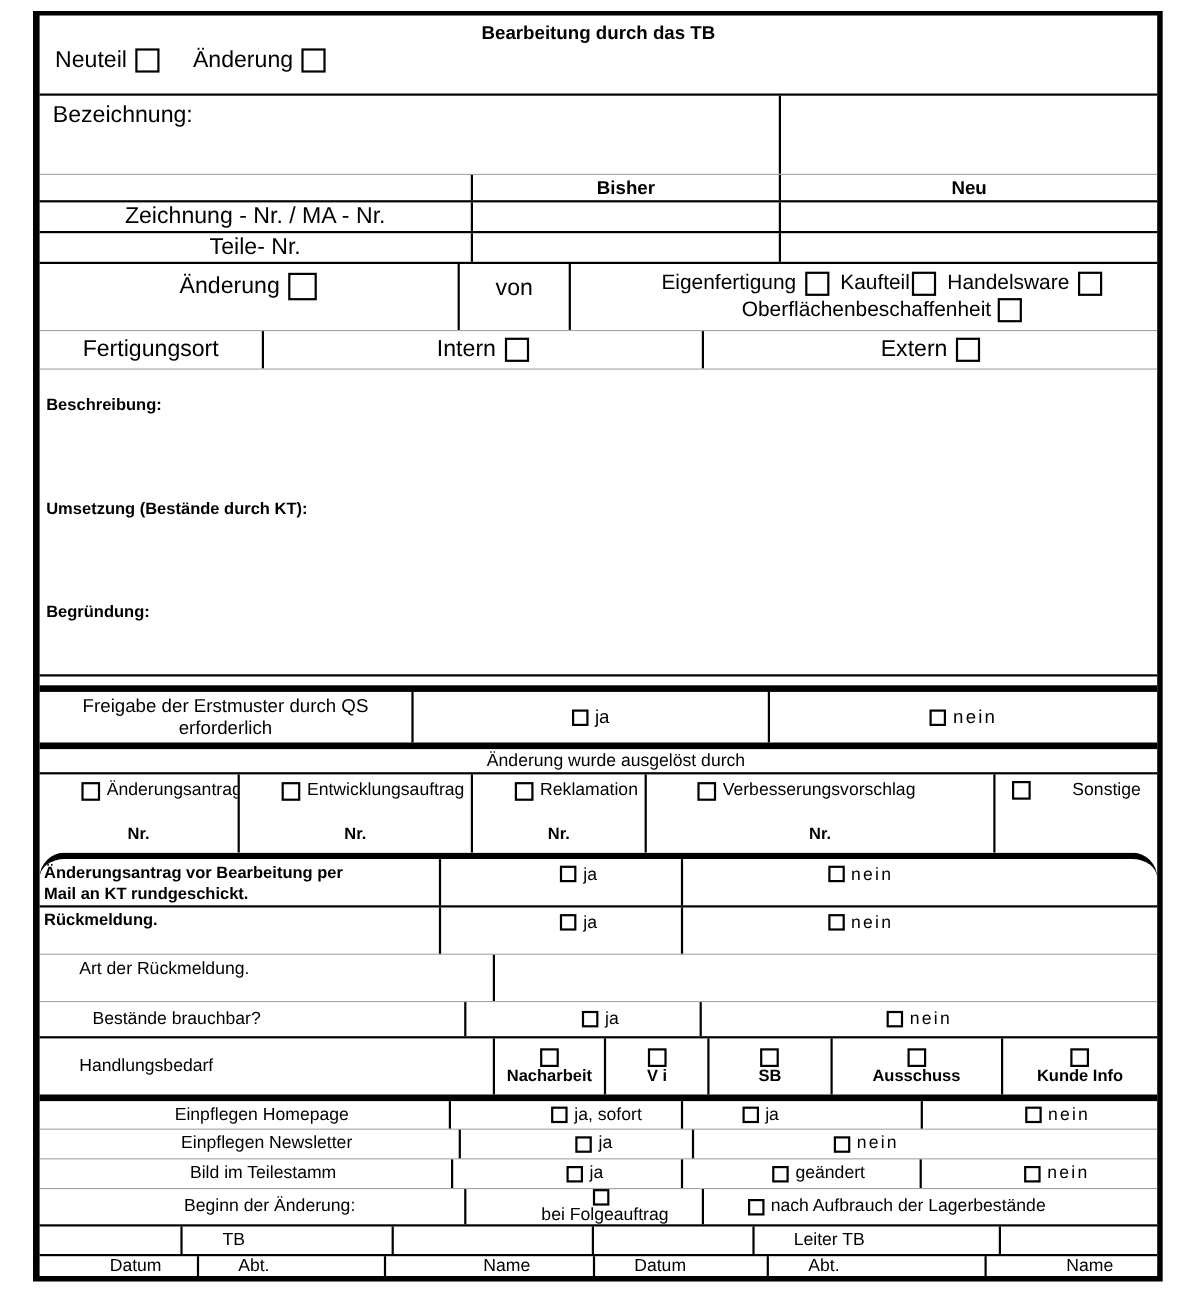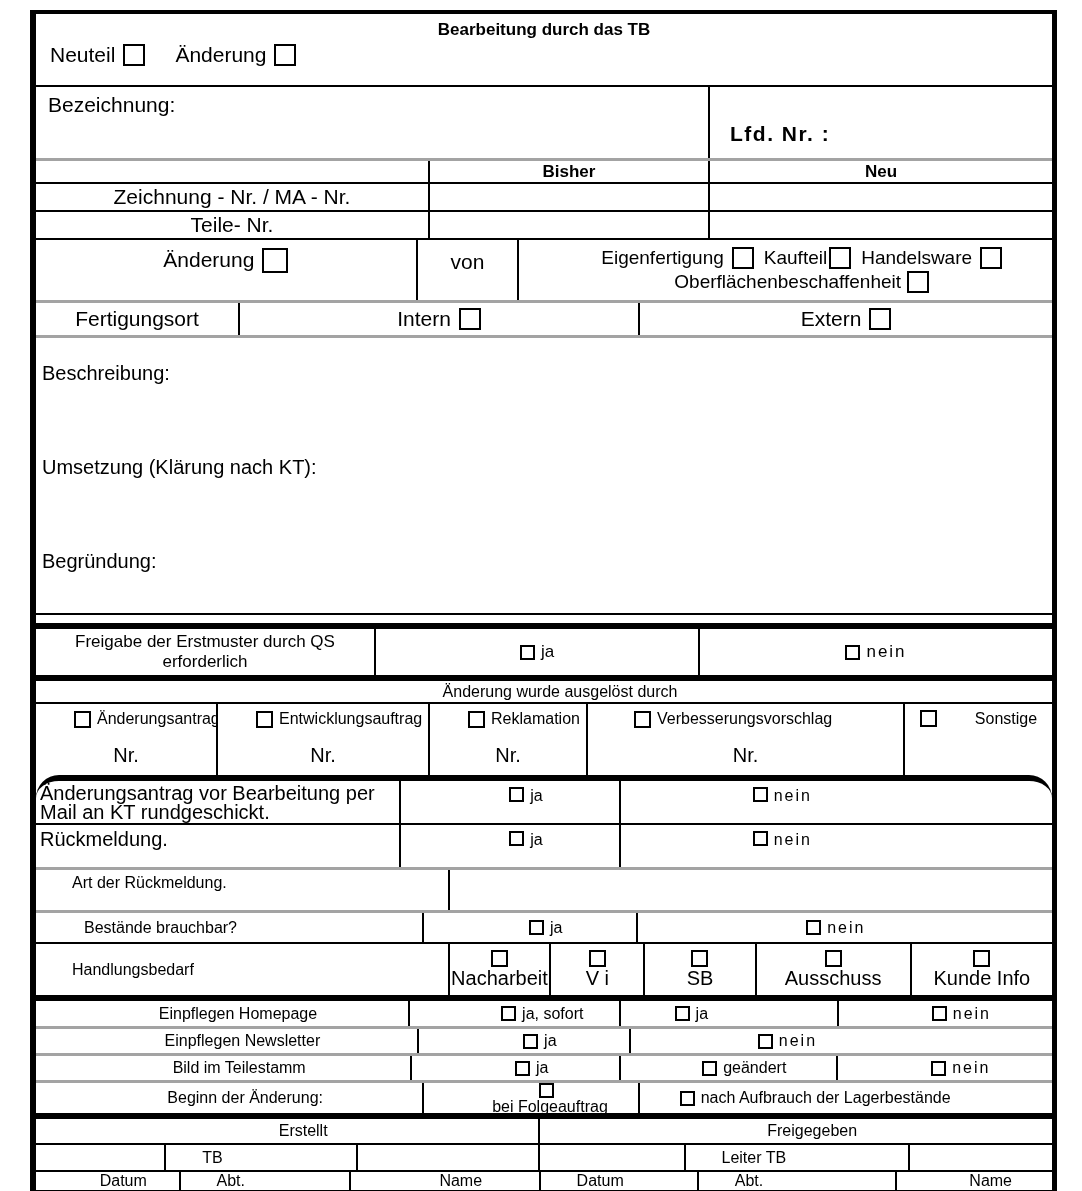--- a/index.html
+++ b/index.html
@@ -9,34 +9,34 @@
     width:1016px;
     margin:10px 0 0 30px;
     border-top:4px solid #000;
     border-left:6px solid #000;
     border-right:5px solid #000;
     border-bottom:5px solid #000;
     background:#fff;
   }
   .row{display:flex;box-sizing:border-box;border-top:2px solid #000;}
   .bt0{border-top:none;}
-  .bt3{border-top:3px solid #a3a3a3;text-align:right;}
+  .bt3{border-top:1px solid #a3a3a3;text-align:right;}
   .bt6{border-top:6px solid #000;}
   .c{box-sizing:border-box;border-right:2px solid #000;display:flex;align-items:center;justify-content:center;overflow:hidden;}
   .c.last{border-right:none;}
   .left{justify-content:flex-start;}
   .topal{align-items:flex-start;}
   .col{flex-direction:column;}
   .rel{position:relative;}
   .cb{display:inline-block;box-sizing:border-box;border:2px solid #000;background:#fff;flex:none;vertical-align:middle;}
   .cb15{width:15px;height:15px;}
   .cb17{width:17px;height:17px;}
   .cb22{width:22px;height:22px;}
   .cb26{width:26px;height:25px;}
-  .f15{font-size:20px;}
+  .f15{font-size:15px;font-weight:bold;}
   .f16{font-size:16px;margin-left:32px;}
   .f17{font-size:17px;}
   .f21{font-size:21px;}
   .b{font-weight:bold;}
   .sp{letter-spacing:2px;}
   .ml6{margin-left:6px;}
   .ml8{margin-left:8px;}
   .mr6{margin-right:6px;}
   .title-line{text-align:center;margin-top:6px;}
   .type-line{display:flex;align-items:center;padding-left:14px;margin-top:3px;}
@@ -60,23 +60,20 @@
       <span class="gap26"></span>
       <span>Änderung</span>
       <span class="cb cb22 ml8"></span>
     </div>
   </div>
 
   <div class="row" style="height:73px;">
     <div class="c left topal f21" style="width:674px;padding:6px 0 0 12px;">
       <span>Bezeichnung:</span>
     </div>
-    <div class="c last left f21 b" style="width:342px;align-items:flex-end;padding:0 0 12px 20px;letter-spacing:1.5px;">
-      <span>Lfd. Nr. :</span>
-    </div>
   </div>
 
   <div class="row bt3" style="height:24px;">
     <div class="c" style="width:394px;"></div>
     <div class="c f17 b" style="width:280px;">
         <span>Bisher</span>
       </div>
     <div class="c last f17 b" style="width:342px;">
         <span>Neu</span>
       </div>
@@ -131,21 +128,21 @@
       <span class="cb cb22 ml8"></span>
     </div>
     <div class="c last f21" style="width:412px;">
       <span>Extern</span>
       <span class="cb cb22 ml8"></span>
     </div>
   </div>
 
   <div class="row bt3 rel" style="height:278px;display:block;">
     <span class="abs f15" style="top:24px;">Beschreibung:</span>
-    <span class="abs f15" style="top:118px;">Umsetzung (Klärung nach KT):</span>
+    <span class="abs f15" style="top:118px;">Umsetzung (Bestände durch KT):</span>
     <span class="abs f15" style="top:212px;">Begründung:</span>
   </div>
 
   <div class="row" style="height:10px;"></div>
 
   <div class="row bt6" style="height:52px;">
     <div class="c f17 two-line" style="width:340px;">
       <span>
         <span>Freigabe der Erstmuster durch QS</span><br>
         <span>erforderlich</span>
@@ -335,28 +332,20 @@
     <div class="c left f16" style="width:202px;padding-left:6px;flex-direction:column;">
       <span class="cb cb15 mr6"></span>
       <span>bei Folgeauftrag</span>
     </div>
     <div class="c last left f16" style="width:420px;padding-left:8px;">
       <span class="cb cb15 mr6"></span>
       <span>nach Aufbrauch der Lagerbestände</span>
     </div>
   </div>
 
-  <div class="row bt6" style="height:30px;">
-    <div class="c f16" style="width:504px;">
-        <span>Erstellt</span>
-      </div>
-    <div class="c last f16" style="width:512px;">
-        <span>Freigegeben</span>
-      </div>
-  </div>
 
   <div class="row" style="height:27px;">
     <div class="c" style="width:139px;"></div>
     <div class="c left f16" style="width:170px;padding-left:4px;">
         <span>TB</span>
       </div>
     <div class="c" style="width:195px;"></div>
     <div class="c" style="width:155px;"></div>
     <div class="c left f16" style="width:205px;padding-left:4px;">
         <span>Leiter TB</span>

